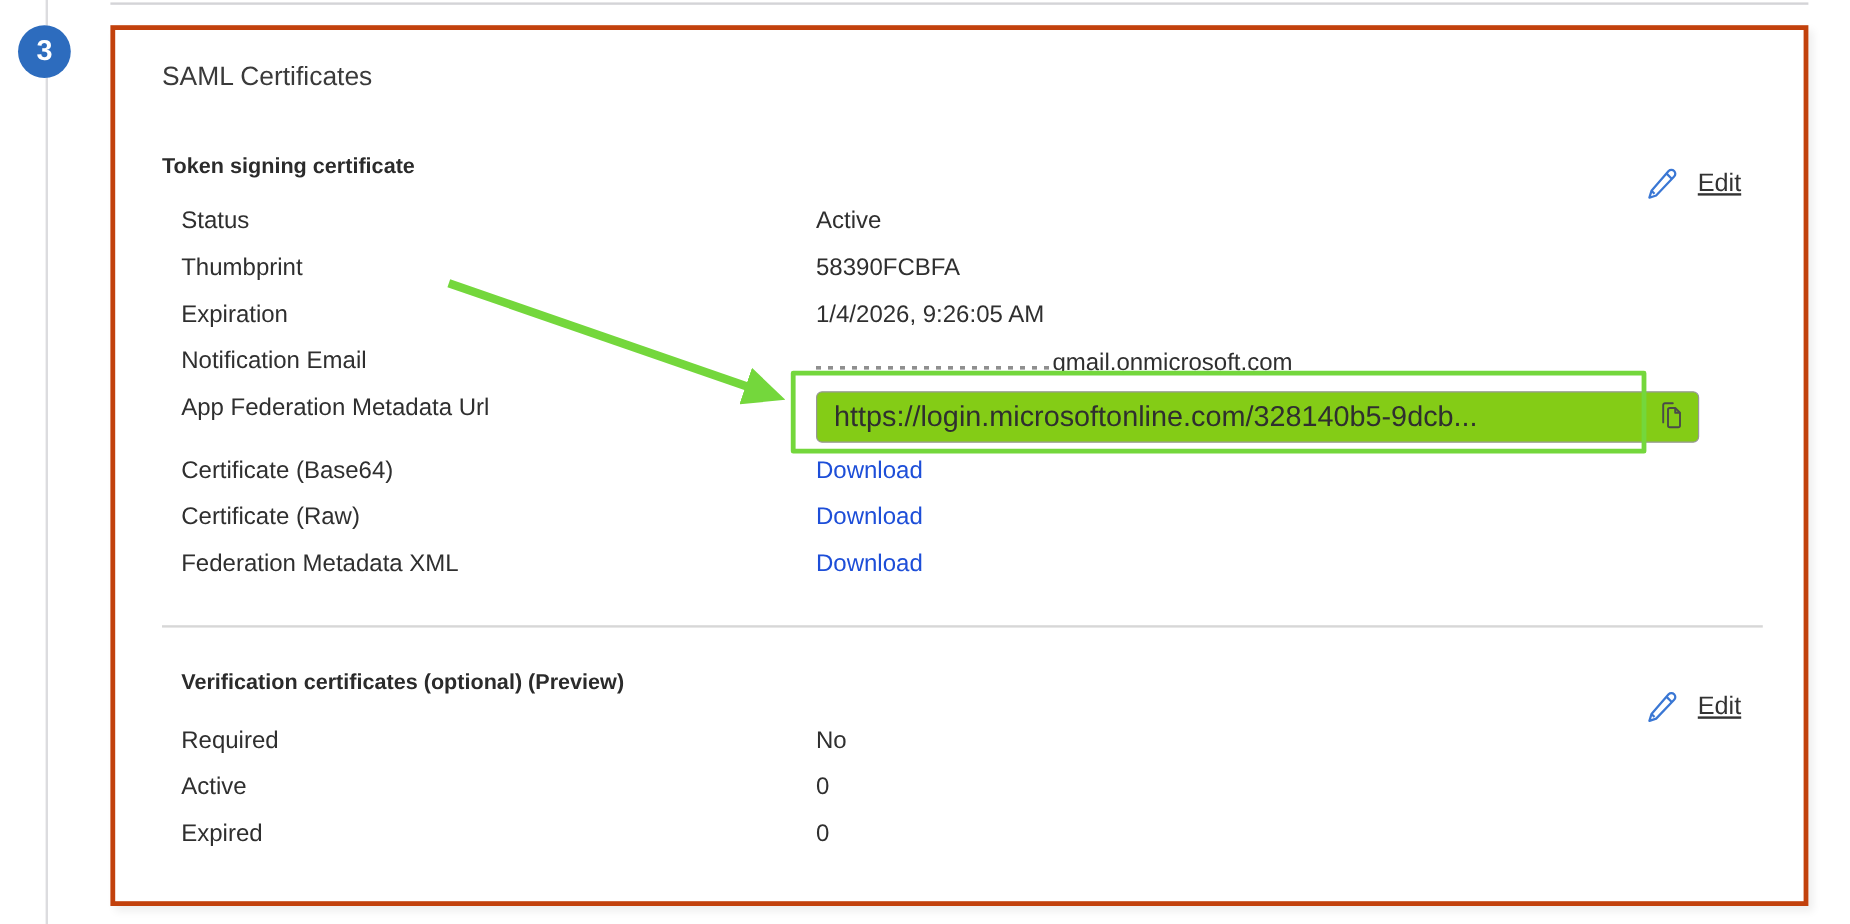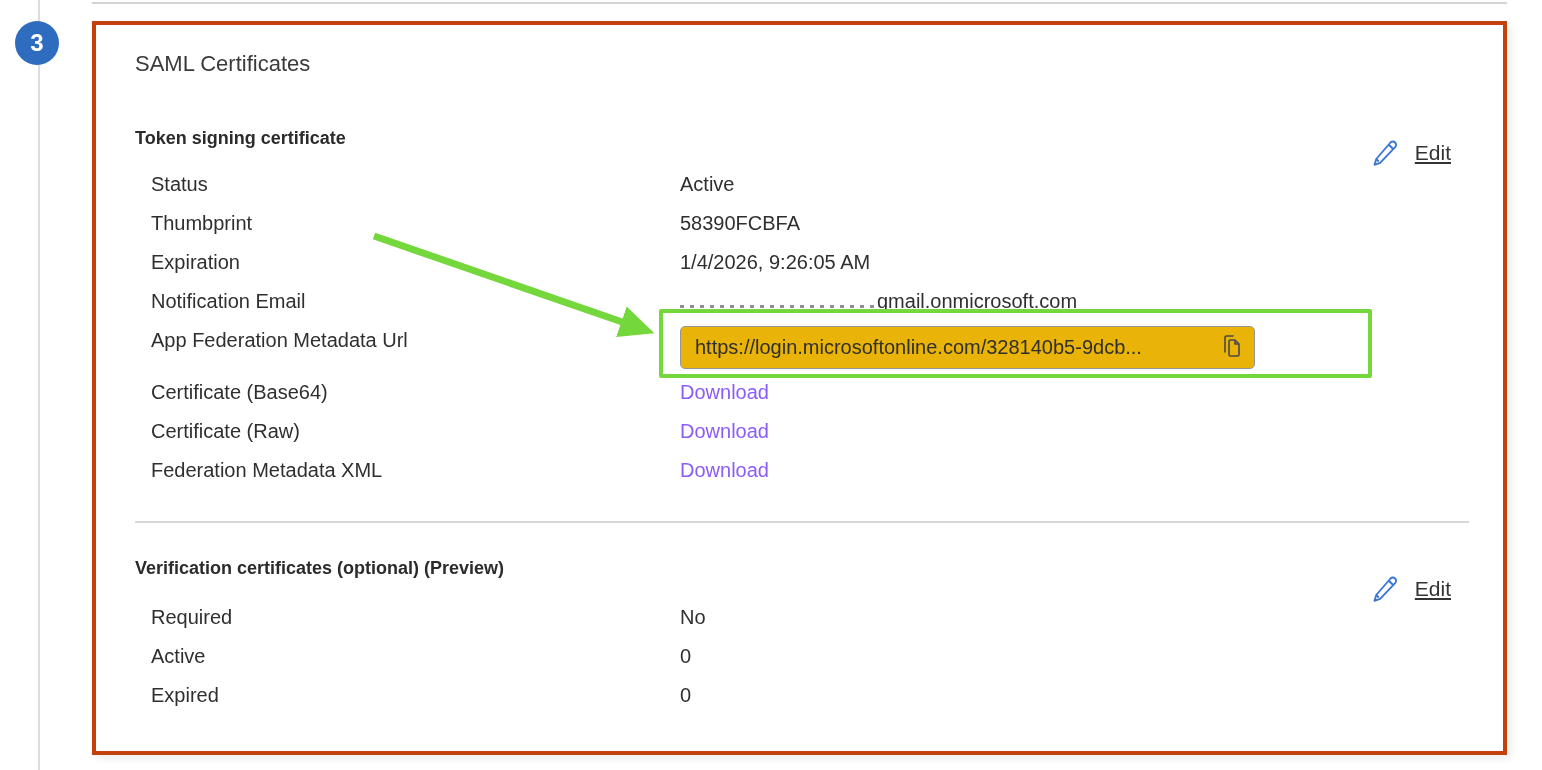--- a/index.html
+++ b/index.html
@@ -29,21 +29,21 @@
     box-shadow:4px 4px 7px rgba(0,0,0,0.07);
   }
   .card-title {
     position:absolute; left:39px; top:26px;
     font-size:22px; font-weight:400; color:#3a3a3a;
   }
   .sec-title {
     position:absolute; left:39px; font-size:18px; font-weight:700; color:#2b2b2b;
   }
   .t1 { top:103px; }
-  .t2 { top:533px; }
+  .t2 { top:533px;margin-left:16px; }
   .edit-btn {
     position:absolute; right:52px; display:flex; align-items:center; gap:16px;
     background:none; border:none; cursor:pointer;
     font-family:inherit; font-size:21px; color:#333333;text-decoration:underline;
   }
   .e1 { top:112px; }
   .e2 { top:548px; }
   .edit-btn .pencil { display:inline-flex; }
   .row {
     position:absolute; left:39px; width:1336px; height:28px;
@@ -52,26 +52,26 @@
   .row .lbl { position:absolute; left:0; top:0; white-space:nowrap;margin-left:16px; }
   .row .val { position:absolute; left:545px; top:0; white-space:nowrap; }
   .clip {
     display:inline-block; width:123px; overflow:hidden; white-space:nowrap;
   }
   .redacted {
     display:inline-block; width:196px; height:18px; margin-right:1px;
     background-image:repeating-linear-gradient(90deg,#8f8f8f 0 4px, rgba(0,0,0,0) 4px 10px);
     background-size:100% 3px; background-repeat:no-repeat; background-position:0 100%;
   }
-  .dl-link { color:#8b5cf6; text-decoration:none; cursor:pointer; }
+  .dl-link { color:#1d4ed8; text-decoration:none; cursor:pointer; }
   .url-field {
-    position:absolute; left:584px; top:301px; width:575px; height:43px;
-    background:#eab308; border:1px solid #979797; border-radius:5px;
+    position:absolute; left:584px; top:301px; width:736px; height:43px;
+    background:#84cc16; border:1px solid #979797; border-radius:5px;
     display:flex; align-items:center; gap:10px; padding:0 11px 0 14px;
-    font-size:20px; color:#2f2f2f; cursor:text;
+    font-size:24px; color:#2f2f2f; cursor:text;
   }
   .url-text {
     flex:1; white-space:nowrap; overflow:hidden;
   }
   .copy-btn {
     background:none; border:none; cursor:pointer; display:inline-flex; padding:0;
   }
   .divider {
     position:absolute; left:39px; top:496px; width:1334px; height:2px;
     background:#d7d7d7;

